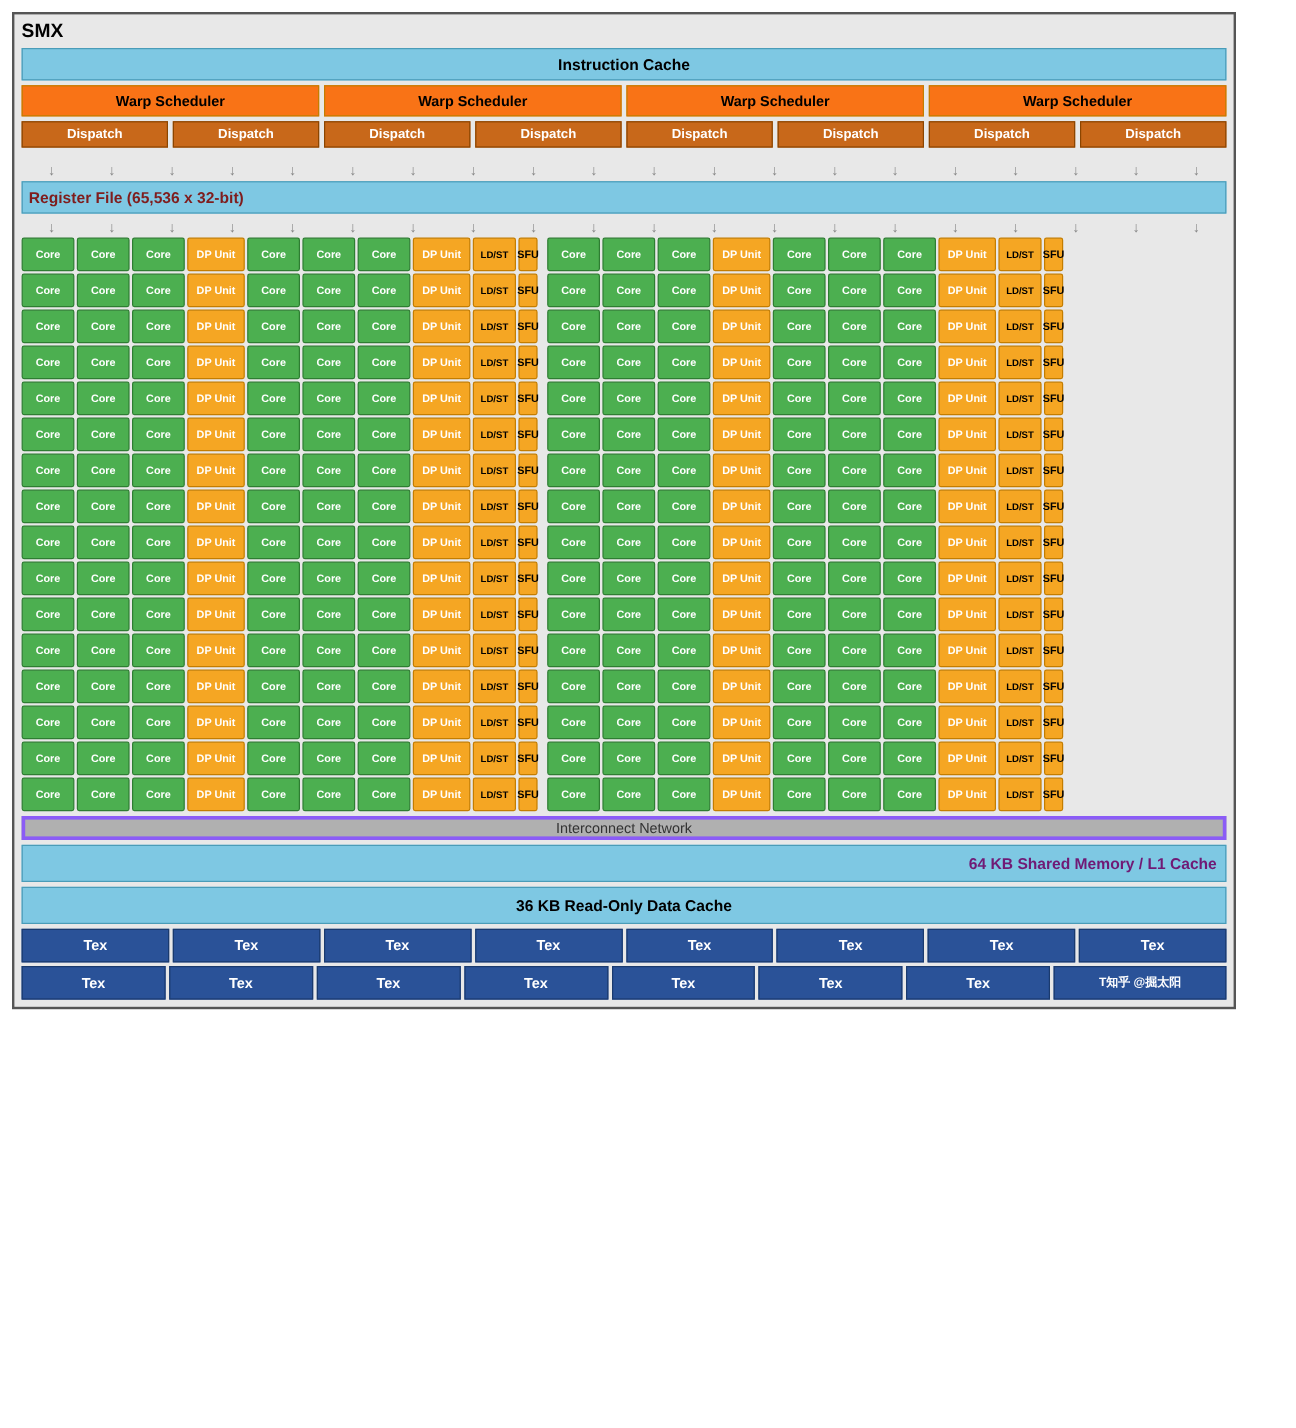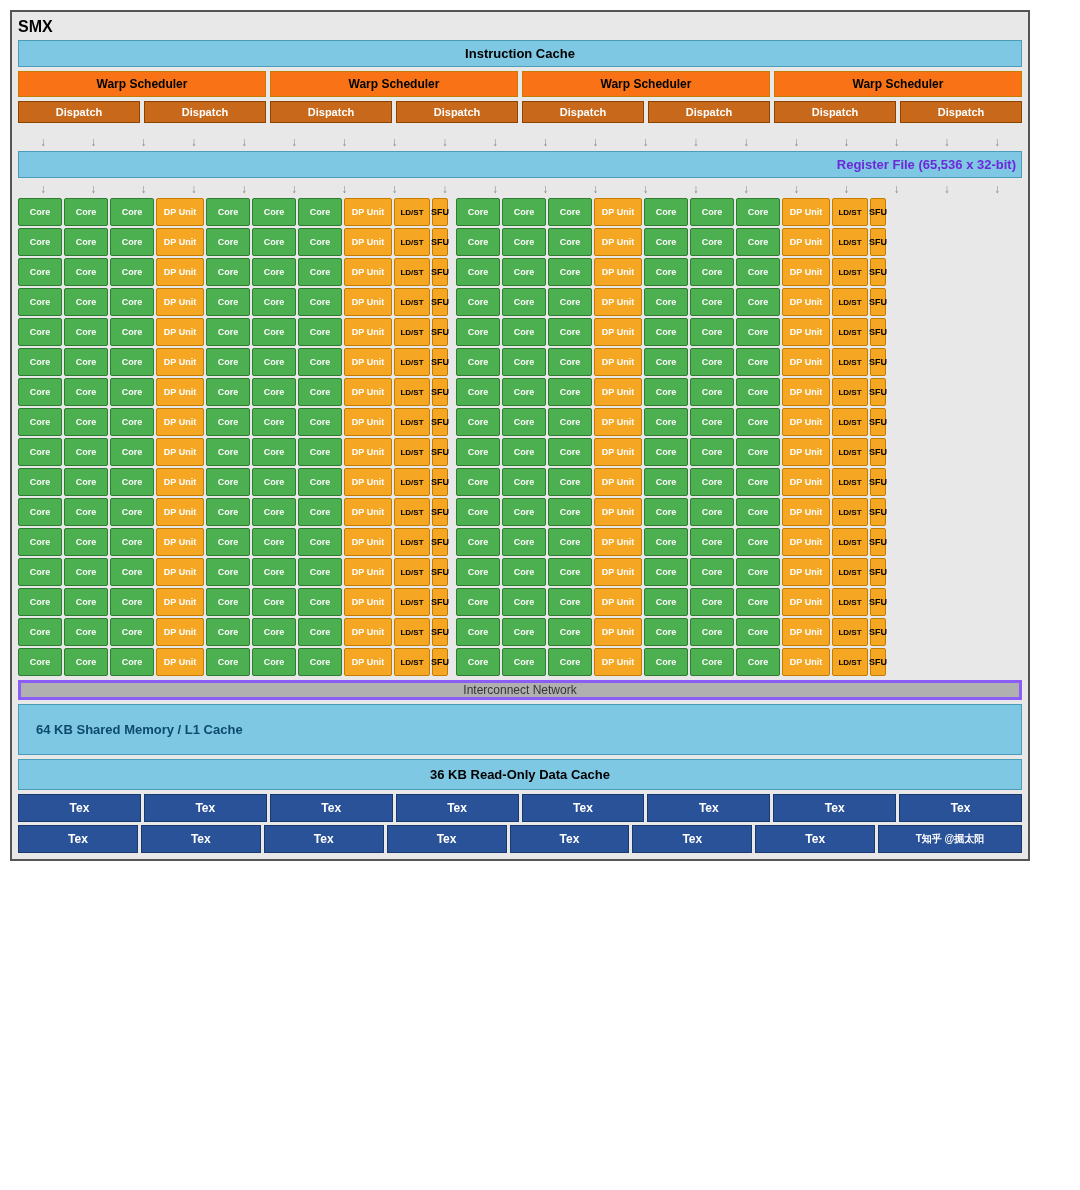--- a/index.html
+++ b/index.html
@@ -76,25 +76,25 @@
     .arrow-down {
       color: #888;
       font-size: 12px;
       flex: 1;
       text-align: center;
     }
     
     .register-file {
       background: #7ec8e3;
       border: 1px solid #4a9cb8;
-      text-align: right;
+      text-align: left;
       padding: 5px;
       font-size: 13px;
       font-weight: bold;
-      color: #6d28d9;
+      color: #7f1d1d;
       margin-bottom: 4px;
     }
     
     .core-grid {
       display: flex;
       flex-direction: column;
       gap: 2px;
       margin-bottom: 4px;
     }
     
@@ -156,25 +156,25 @@
       text-align: center;
       padding: 0;
       font-size: 12px;
       color: #333;
       margin-bottom: 4px;
     }
     
     .shared-memory {
       background: #7ec8e3;
       border: 1px solid #4a9cb8;
-      text-align: left;
-      padding: 17px;
+      text-align: right;
+      padding: 7px;
       font-size: 13px;
       font-weight: bold;
-      color: #0c4a6e;
+      color: #701a75;
       margin-bottom: 4px;
     }
     
     .readonly-cache {
       background: #7ec8e3;
       border: 1px solid #4a9cb8;
       text-align: center;
       padding: 7px;
       font-size: 13px;
       font-weight: bold;

